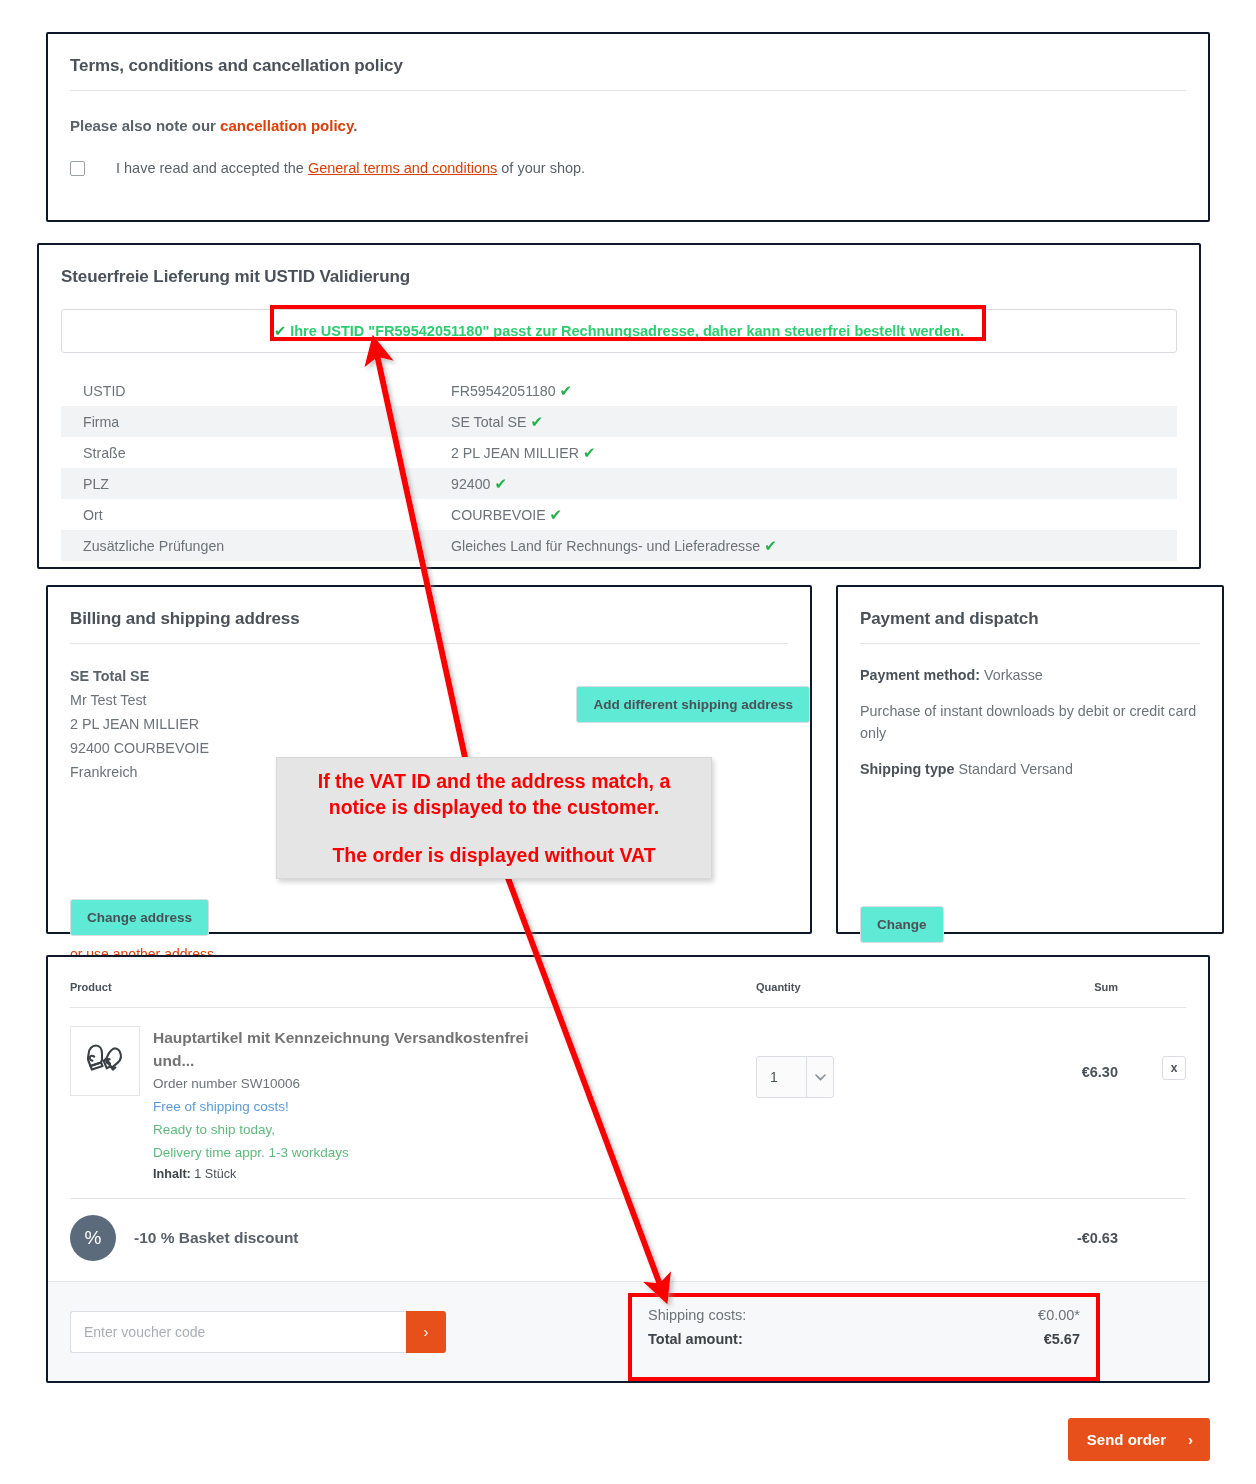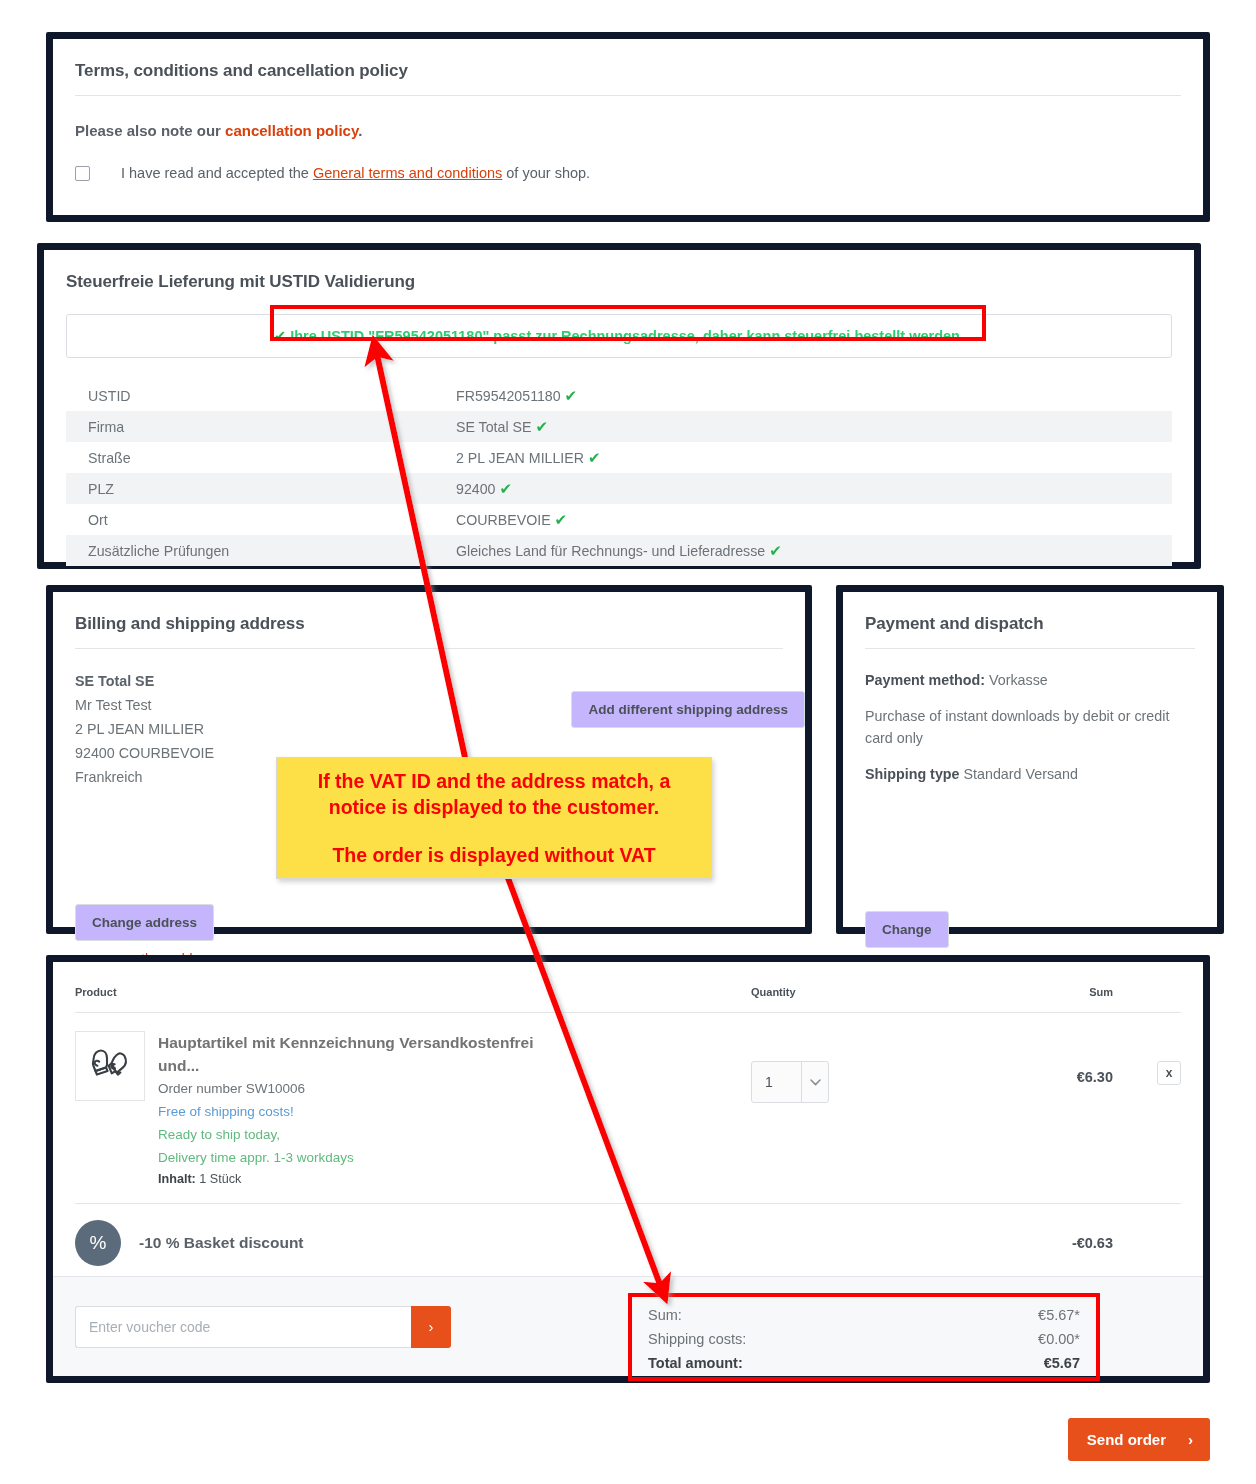--- a/index.html
+++ b/index.html
@@ -14,21 +14,21 @@
     width: 1256px;
     height: 1484px;
     overflow: hidden;
     background: #ffffff;
   }
 
   
   .panel {
     position: absolute;
     background: #ffffff;
-    border: 7px solid #0f172a;
+    border: 2px solid #0f172a;
     border-radius: 2px;
   }
   .panel-title {
     font-size: 17px;
     font-weight: bold;
     color: #4a5158;
     padding: 22px 22px 14px 22px;
     letter-spacing: -0.1px;
   }
   .rule {
@@ -104,21 +104,21 @@
   .kv-green { color: #22b14c; font-size: 15px; }
 
   
   #address-panel { left: 46px; top: 585px; width: 766px; height: 349px; }
   .addr-body { padding: 20px 22px 0 22px; position: relative; }
   .addr-line { font-size: 14.3px; line-height: 24px; color: #6c7378; }
   .addr-line.strong { font-weight: bold; color: #5a6169; }
   .btn {
     display: inline-block;
     border: 1px solid #dadde1;
-    background: #c4b5fd;
+    background: #5eead4;
     color: #4a5158;
     font-weight: bold;
     font-size: 13.5px;
     padding: 10px 16px;
     border-radius: 3px;
     cursor: pointer;
     font-family: "Liberation Sans", sans-serif;
   }
   #btn-ship-addr { position: absolute; right: 0; top: 42px; }
   #btn-change-addr { position: absolute; left: 22px; top: 255px; }
@@ -277,21 +277,21 @@
     cursor: pointer;
     display: flex; align-items: center; gap: 22px;
     font-family: "Liberation Sans", sans-serif;
   }
 
   
   .anno-box {
     position: absolute;
     left: 276px; top: 757px;
     width: 436px; height: 122px;
-    background: #fde047;
+    background: #e5e5e5;
     border: 1px solid #d8d8d8;
     box-shadow: 2px 3px 5px rgba(0,0,0,0.18);
     display: flex; flex-direction: column;
     align-items: center; justify-content: center;
     padding: 6px 10px;
     z-index: 40;
   }
   .anno-text {
     color: #fb0000;
     font-weight: bold;
@@ -466,24 +466,20 @@
       <div class="voucher">
         <input type="text" placeholder="Enter voucher code" style="">
         <span class="voucher-btn">›</span>
       </div>
     </div>
   </div>
 
   <div class="totals">
     <div id="totals-rows">
         <div class="tot-row">
-          <span>Sum:</span>
-          <span>€5.67*</span>
-        </div>
-        <div class="tot-row">
           <span>Shipping costs:</span>
           <span>€0.00*</span>
         </div>
         <div class="tot-row bold">
           <span>Total amount:</span>
           <span>€5.67</span>
         </div>
       </div>
   </div>
   <div class="hl-box" id="hl-totals"></div>

